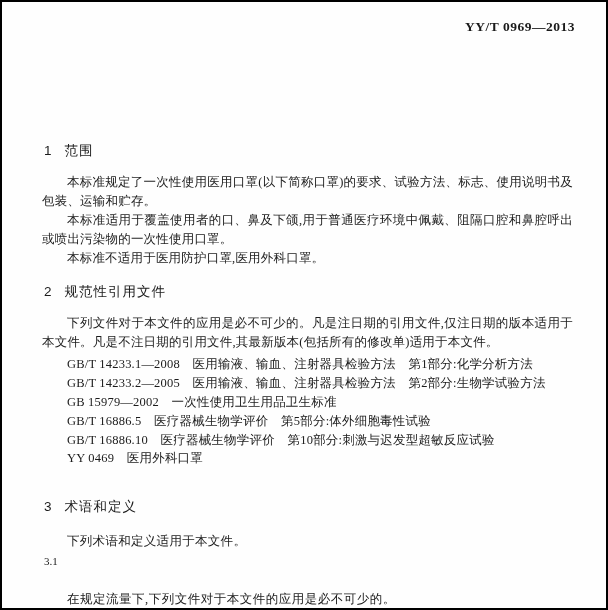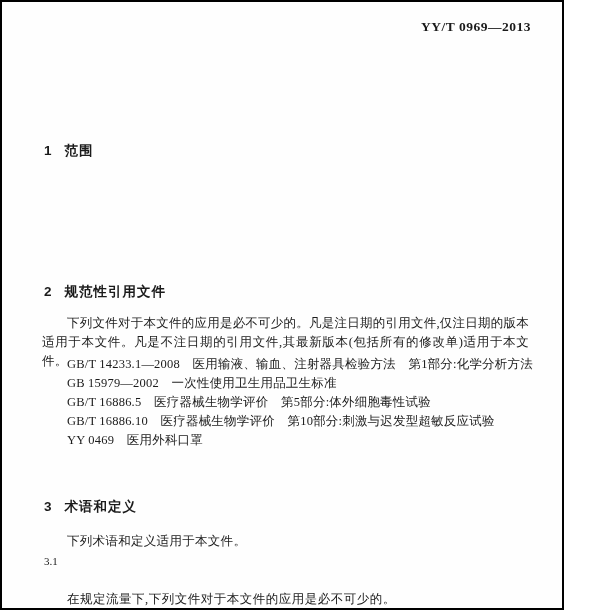--- a/index.html
+++ b/index.html
@@ -1,19 +1,19 @@
 <!DOCTYPE html>
 <html><head>
 <meta charset="utf-8">
 <style>
   * { margin: 0; padding: 0; box-sizing: border-box; }
   html, body { background: #ffffff; }
   .page {
     position: relative;
-    width: 564px;
+    width: 608px;
     height: 610px;
     border: 2px solid #000000;
     background: #fefefe;
     color: #1b1b1b;
     font-family: "Liberation Serif", "DejaVu Serif", serif;
     overflow: hidden;
   }
   .abs { position: absolute; }
 
   .header-code {
@@ -32,21 +32,21 @@
     text-align: center;
     font-family: "Liberation Sans", "DejaVu Sans", sans-serif;
     font-weight: 700;
     font-size: 18px;
     letter-spacing: 3px;
   }
 
   .sec-heading {
     left: 42px;
     font-family: "Liberation Sans", "DejaVu Sans", sans-serif;
-    font-weight: 700;
+    font-weight: 400;
     font-size: 13.5px;
     letter-spacing: 1px;
   }
   .sec-num { display: inline-block; margin-right: 13px; letter-spacing: 0; }
   #s1-heading { top: 140px; }
   #s2-heading { top: 281px; }
   #s3-heading { top: 496px; }
 
   .body-text {
     left: 40px;
@@ -108,31 +108,37 @@
 
 <div class="page">
 
   <div class="abs header-code">YY/T 0969—2013</div>
 
 
   <div class="abs sec-heading" id="s1-heading">
     <span class="sec-num">1</span><span>范围</span>
   </div>
 
+  <div class="abs body-text" id="s1-body">
+    <p>本标准规定了一次性使用医用口罩(以下简称口罩)的要求、试验方法、标志、使用说明书及包装、运输和贮存。</p>
+    <p>本标准适用于覆盖使用者的口、鼻及下颌,用于普通医疗环境中佩戴、阻隔口腔和鼻腔呼出或喷出污染物的一次性使用口罩。</p>
+    <p>本标准不适用于医用防护口罩,医用外科口罩。</p>
+  </div>
 
   <div class="abs sec-heading" id="s2-heading">
     <span class="sec-num">2</span><span>规范性引用文件</span>
   </div>
 
   <div class="abs body-text" id="s2-intro">
     <p>下列文件对于本文件的应用是必不可少的。凡是注日期的引用文件,仅注日期的版本适用于本文件。凡是不注日期的引用文件,其最新版本(包括所有的修改单)适用于本文件。</p>
   </div>
 
   <div class="abs refs">
     <div class="ref-item">GB/T 14233.1—2008　医用输液、输血、注射器具检验方法　第1部分:化学分析方法</div>
+    <div class="ref-item">GB/T 14233.2—2005　医用输液、输血、注射器具检验方法　第2部分:生物学试验方法</div>
     <div class="ref-item">GB 15979—2002　一次性使用卫生用品卫生标准</div>
     <div class="ref-item">GB/T 16886.5　医疗器械生物学评价　第5部分:体外细胞毒性试验</div>
     <div class="ref-item">GB/T 16886.10　医疗器械生物学评价　第10部分:刺激与迟发型超敏反应试验</div>
     <div class="ref-item">YY 0469　医用外科口罩</div>
   </div>
 
   <div class="abs sec-heading" id="s3-heading">
     <span class="sec-num">3</span><span>术语和定义</span>
   </div>
 

